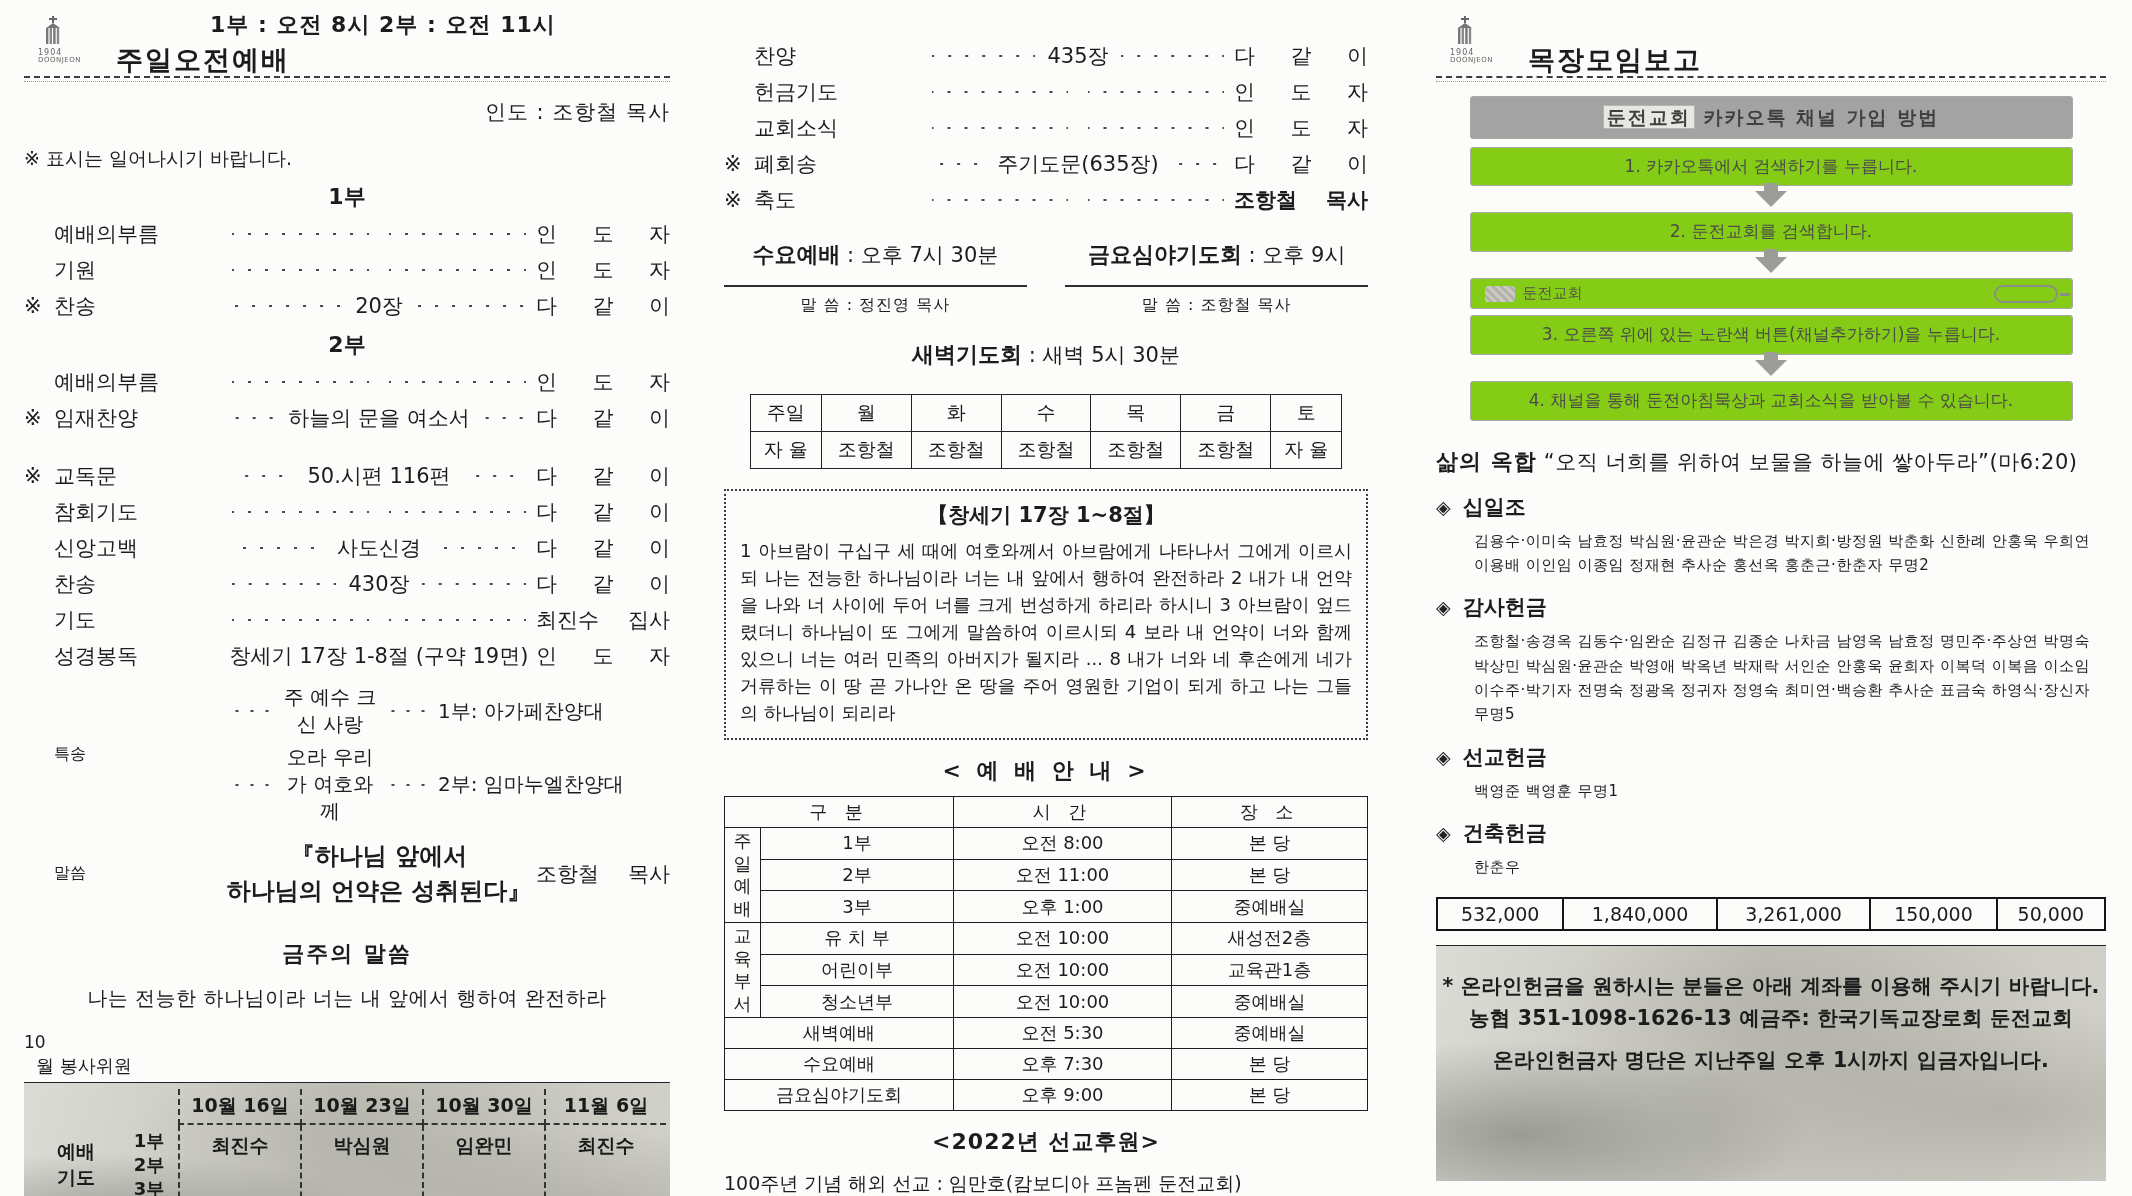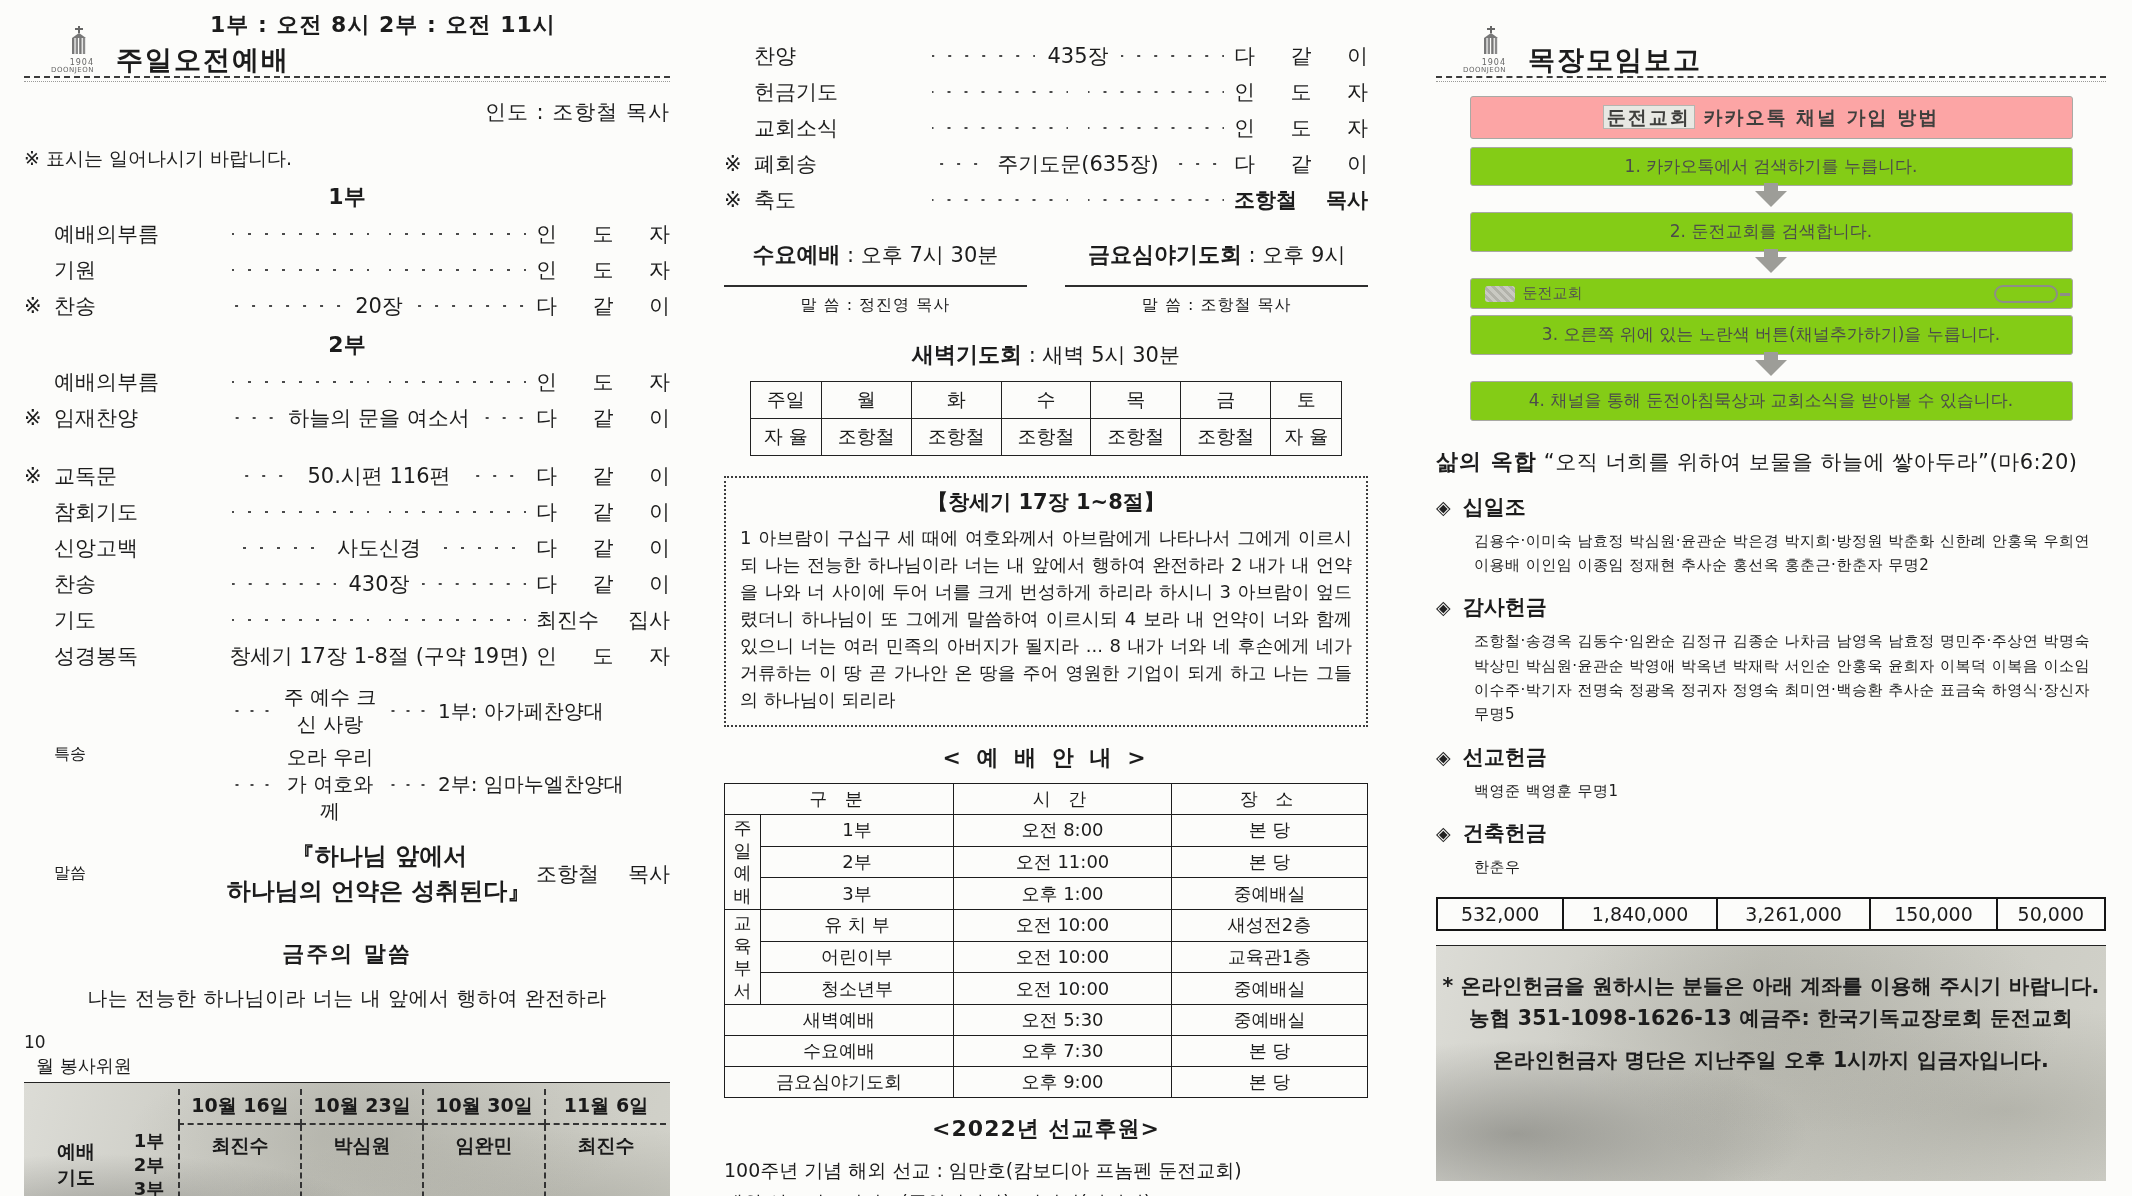--- a/index.html
+++ b/index.html
@@ -11,21 +11,21 @@
   }
   .col{height:100%;overflow:hidden;}
   .col-left{width:680px;padding:8px 10px 0 24px;}
   .col-mid{width:722px;padding:34px 34px 0 44px;}
   .col-right{width:730px;padding:8px 26px 0 34px;position:relative;}
 
   
   .hdr{position:relative;height:74px;}
   .hdr .rule{position:absolute;left:0;right:0;bottom:0;height:6px;
     border-top:2px dashed #3c3c3c;border-bottom:1px dotted #9a9a98;}
-  .logo{position:absolute;left:14px;top:18px;width:56px;text-align:right;color:#555;line-height:1;}
+  .logo{position:absolute;left:14px;top:8px;width:56px;text-align:left;color:#555;line-height:1;}
   .logo .yr{font-size:8px;letter-spacing:1px;color:#666;}
   .logo .nm{font-size:7px;letter-spacing:.5px;color:#666;}
   .hdr-title{position:absolute;left:92px;top:34px;font-size:27px;font-weight:bold;letter-spacing:2px;}
   .hdr-times{position:absolute;left:186px;top:2px;font-size:22px;font-weight:bold;letter-spacing:1px;}
 
   
   .leader-line{text-align:right;font-size:21px;margin-top:16px;letter-spacing:1px;}
   .stand-note{font-size:19px;margin-top:20px;color:#222;}
   .part-head{text-align:center;font-size:22px;font-weight:bold;margin:10px 0 6px;}
   .orow{display:flex;align-items:center;margin:8px 0;font-size:21px;}
@@ -75,38 +75,38 @@
   .vg.names{display:flex;align-items:flex-start;justify-content:center;padding-top:8px;}
 
   
   .mini-wrap{display:flex;justify-content:space-between;margin-top:26px;}
   .mini{width:47%;text-align:center;}
   .mini-head{border-bottom:2px solid #2e2e2e;padding-bottom:15px;font-size:21px;}
   .mini-head b{font-size:22px;}
   .mini-speaker{margin-top:8px;font-size:16px;letter-spacing:1px;}
   .dawn-title{text-align:center;font-size:21px;margin-top:24px;}
   .dawn-title b{font-size:22px;}
-  .dawn-table{width:92%;margin:11px auto 0;border-collapse:collapse;font-size:19px;}
+  .dawn-table{width:92%;margin:24px auto 0;border-collapse:collapse;font-size:19px;}
   .dawn-table td{border:1.8px solid #222;text-align:center;padding:5px 2px;}
   .scripture{border:2.5px dotted #3c3c3c;margin-top:20px;padding:10px 14px 12px;}
   .scripture-title{text-align:center;font-size:21px;font-weight:bold;margin-bottom:8px;}
   .scripture-body{font-size:18px;line-height:1.5;text-align:justify;}
   .guide-title{text-align:center;font-size:22px;font-weight:bold;letter-spacing:4px;margin-top:16px;}
   .guide-table{width:100%;margin-top:10px;border-collapse:collapse;font-size:18px;}
   .guide-table td,.guide-table th{border:1.8px solid #1d1d1d;padding:3px 4px;text-align:center;font-weight:normal;}
   .guide-table .vlab{width:36px;word-break:break-all;line-height:1.25;padding:2px 8px;}
   .guide-table th{letter-spacing:6px;}
   .mission-title{text-align:center;font-size:22px;font-weight:bold;margin-top:16px;letter-spacing:1px;}
   .mission{font-size:19px;line-height:1.7;margin-top:10px;}
 
   
   .kakao{width:90%;margin:14px auto 0;color:#4c4c4a;}
   .kbox{border:1.5px solid #a9a9a4;background:#84cc16;border-radius:3px;
     text-align:center;font-size:17px;padding:7px 8px;margin:0 auto;line-height:1.4;}
-  .kbox.title{font-weight:bold;font-size:19px;color:#3f3f3d;letter-spacing:2px;background:#fca5a5;}
+  .kbox.title{font-weight:bold;font-size:19px;color:#3f3f3d;letter-spacing:2px;background:#a3a3a3;}
   .kbox.title .hl{border:1px solid #b5b5b0;padding:0 3px;background:#e8e8e3;}
   .karrow{width:0;height:0;margin:5px auto;border-left:16px solid transparent;
     border-right:16px solid transparent;border-top:16px solid #9d9d98;position:relative;}
   .karrow::before{content:"";position:absolute;left:-7px;top:-24px;width:14px;height:9px;background:#9d9d98;}
   .kprev{display:flex;align-items:center;justify-content:space-between;padding:4px 14px;}
   .kprev .kname{display:flex;align-items:center;gap:8px;font-size:15px;color:#55554f;}
   .kprev .kthumb{width:30px;height:16px;background:repeating-linear-gradient(45deg,#c9c9c2,#c9c9c2 3px,#b2b2aa 3px,#b2b2aa 6px);border-radius:3px;}
   .kprev .kbtn{width:64px;height:18px;border:2px solid #8e8e88;border-radius:10px;position:relative;}
   .kprev .kbtn::after{content:"";position:absolute;right:-14px;top:6px;width:10px;height:3px;background:#8e8e88;}
   .life{font-size:21px;margin-top:26px;letter-spacing:.5px;}

